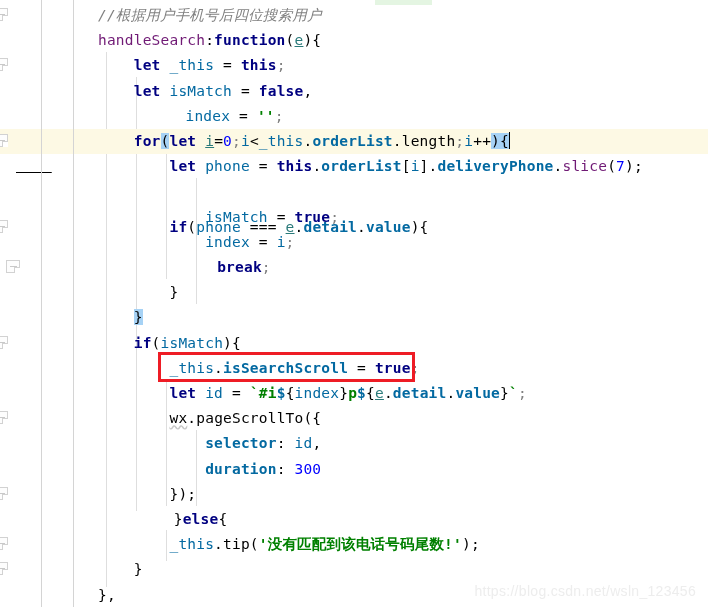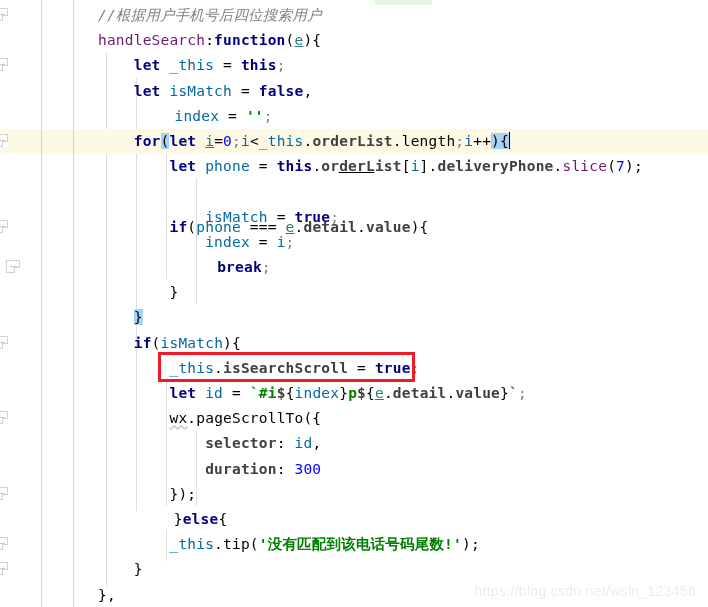--- a/index.html
+++ b/index.html
@@ -102,21 +102,21 @@
   .iguide {
     position: absolute;
     width: 1px;
     background: #dedede;
     z-index: 1;
   }
 
   
   .kw       { color: #000080; font-weight: bold; }   
   .ident    { color: #000000; }
-  .prop     { color: #404040; font-weight: bold; }   
+  .prop     { color: #0369a1; font-weight: bold; }   
   .fnname   { color: #701a75; }                      
   .local    { color: #0369a1; }                      
   .param    { color: #2a7a7a; text-decoration: underline; }
   .num      { color: #0000ff; }
   .str      { color: #008000; font-weight: bold; }
   .strq     { color: #008000; font-weight: bold; }
   .comment  { color: #808080; font-style: italic; }
   .punct    { color: #000000; }
   .dim      { color: #808080; }
   .glob     { color: #000000; text-decoration: underline; text-decoration-style: wavy;
@@ -175,41 +175,41 @@
 </head>
 <body>
 
 <div id="editor">
 
   <div class="gutter-rule r1"></div>
   <div class="gutter-rule r2"></div>
 
   <div id="top-marker"></div>
 
-  <div id="code" style="height: 529px; text-align: center;">
+  <div id="code" style="height: 529px;">
 
     <div class="line" style="top: 3px; position: absolute; left: 0px; right: 0px;">
       <span class="fold dog"></span>
       <span class="code"><span class="comment">//根据用户手机号后四位搜索用户</span></span>
     </div>
 
     <div class="line" style="position: absolute; left: 0px; right: 0px; top: 28.2px;">
       <span class="code"><span class="fnname">handleSearch</span><span class="punct">:</span><span class="kw">function</span><span class="punct">(</span><span class="param">e</span><span class="punct">){</span></span>
     </div>
 
     <div class="line" style="position: absolute; left: 0px; right: 0px; top: 53.4px;">
       <span class="fold dog"></span>
       <span class="code">    <span class="kw">let</span> <span class="local">_this</span> <span class="punct">=</span> <span class="kw">this</span><span class="dim">;</span></span>
     </div>
 
     <div class="line" style="position: absolute; left: 0px; right: 0px; top: 78.6px; padding-left: 20px;">
       <span class="code">    <span class="kw">let</span> <span class="local">isMatch</span> <span class="punct">=</span> <span class="kw">false</span><span class="punct">,</span></span>
     </div>
 
-    <div class="line" style="position: absolute; left: 5px; right: 0px; top: 103.8px; text-decoration: underline;">
+    <div class="line" style="position: absolute; left: 16px; right: 0px; top: 103.8px; text-decoration: underline;">
       <span class="code">        <span class="local">index</span> <span class="punct">=</span> <span class="str">''</span><span class="dim">;</span></span>
     </div>
 
     <div class="line current" style="position: absolute; left: 0px; right: 0px; top: 129px;">
       <span class="fold dog"></span>
       <span class="code">    <span class="kw">for</span><span class="punct brmatch">(</span><span class="kw">let</span> <span class="param">i</span><span class="punct">=</span><span class="num">0</span><span class="dim">;</span><span class="local">i</span><span class="punct">&lt;</span><span class="local">_this</span><span class="punct">.</span><span class="prop">orderList</span><span class="punct">.</span><span class="ident">length</span><span class="dim">;</span><span class="local">i</span><span class="punct">++</span><span class="punct brmatch">)</span><span class="punct brmatch">{</span><span class="caret"></span></span>
     </div>
 
     <div class="line" style="position: absolute; left: 0px; right: 0px; top: 154.2px;">
       <span class="code">        <span class="kw">let</span> <span class="local">phone</span> <span class="punct">=</span> <span class="kw">this</span><span class="punct">.</span><span class="prop">orderList</span><span class="punct">[</span><span class="local">i</span><span class="punct">].</span><span class="prop">deliveryPhone</span><span class="punct">.</span><span class="fnname">slice</span><span class="punct">(</span><span class="num">7</span><span class="punct">);</span></span>

